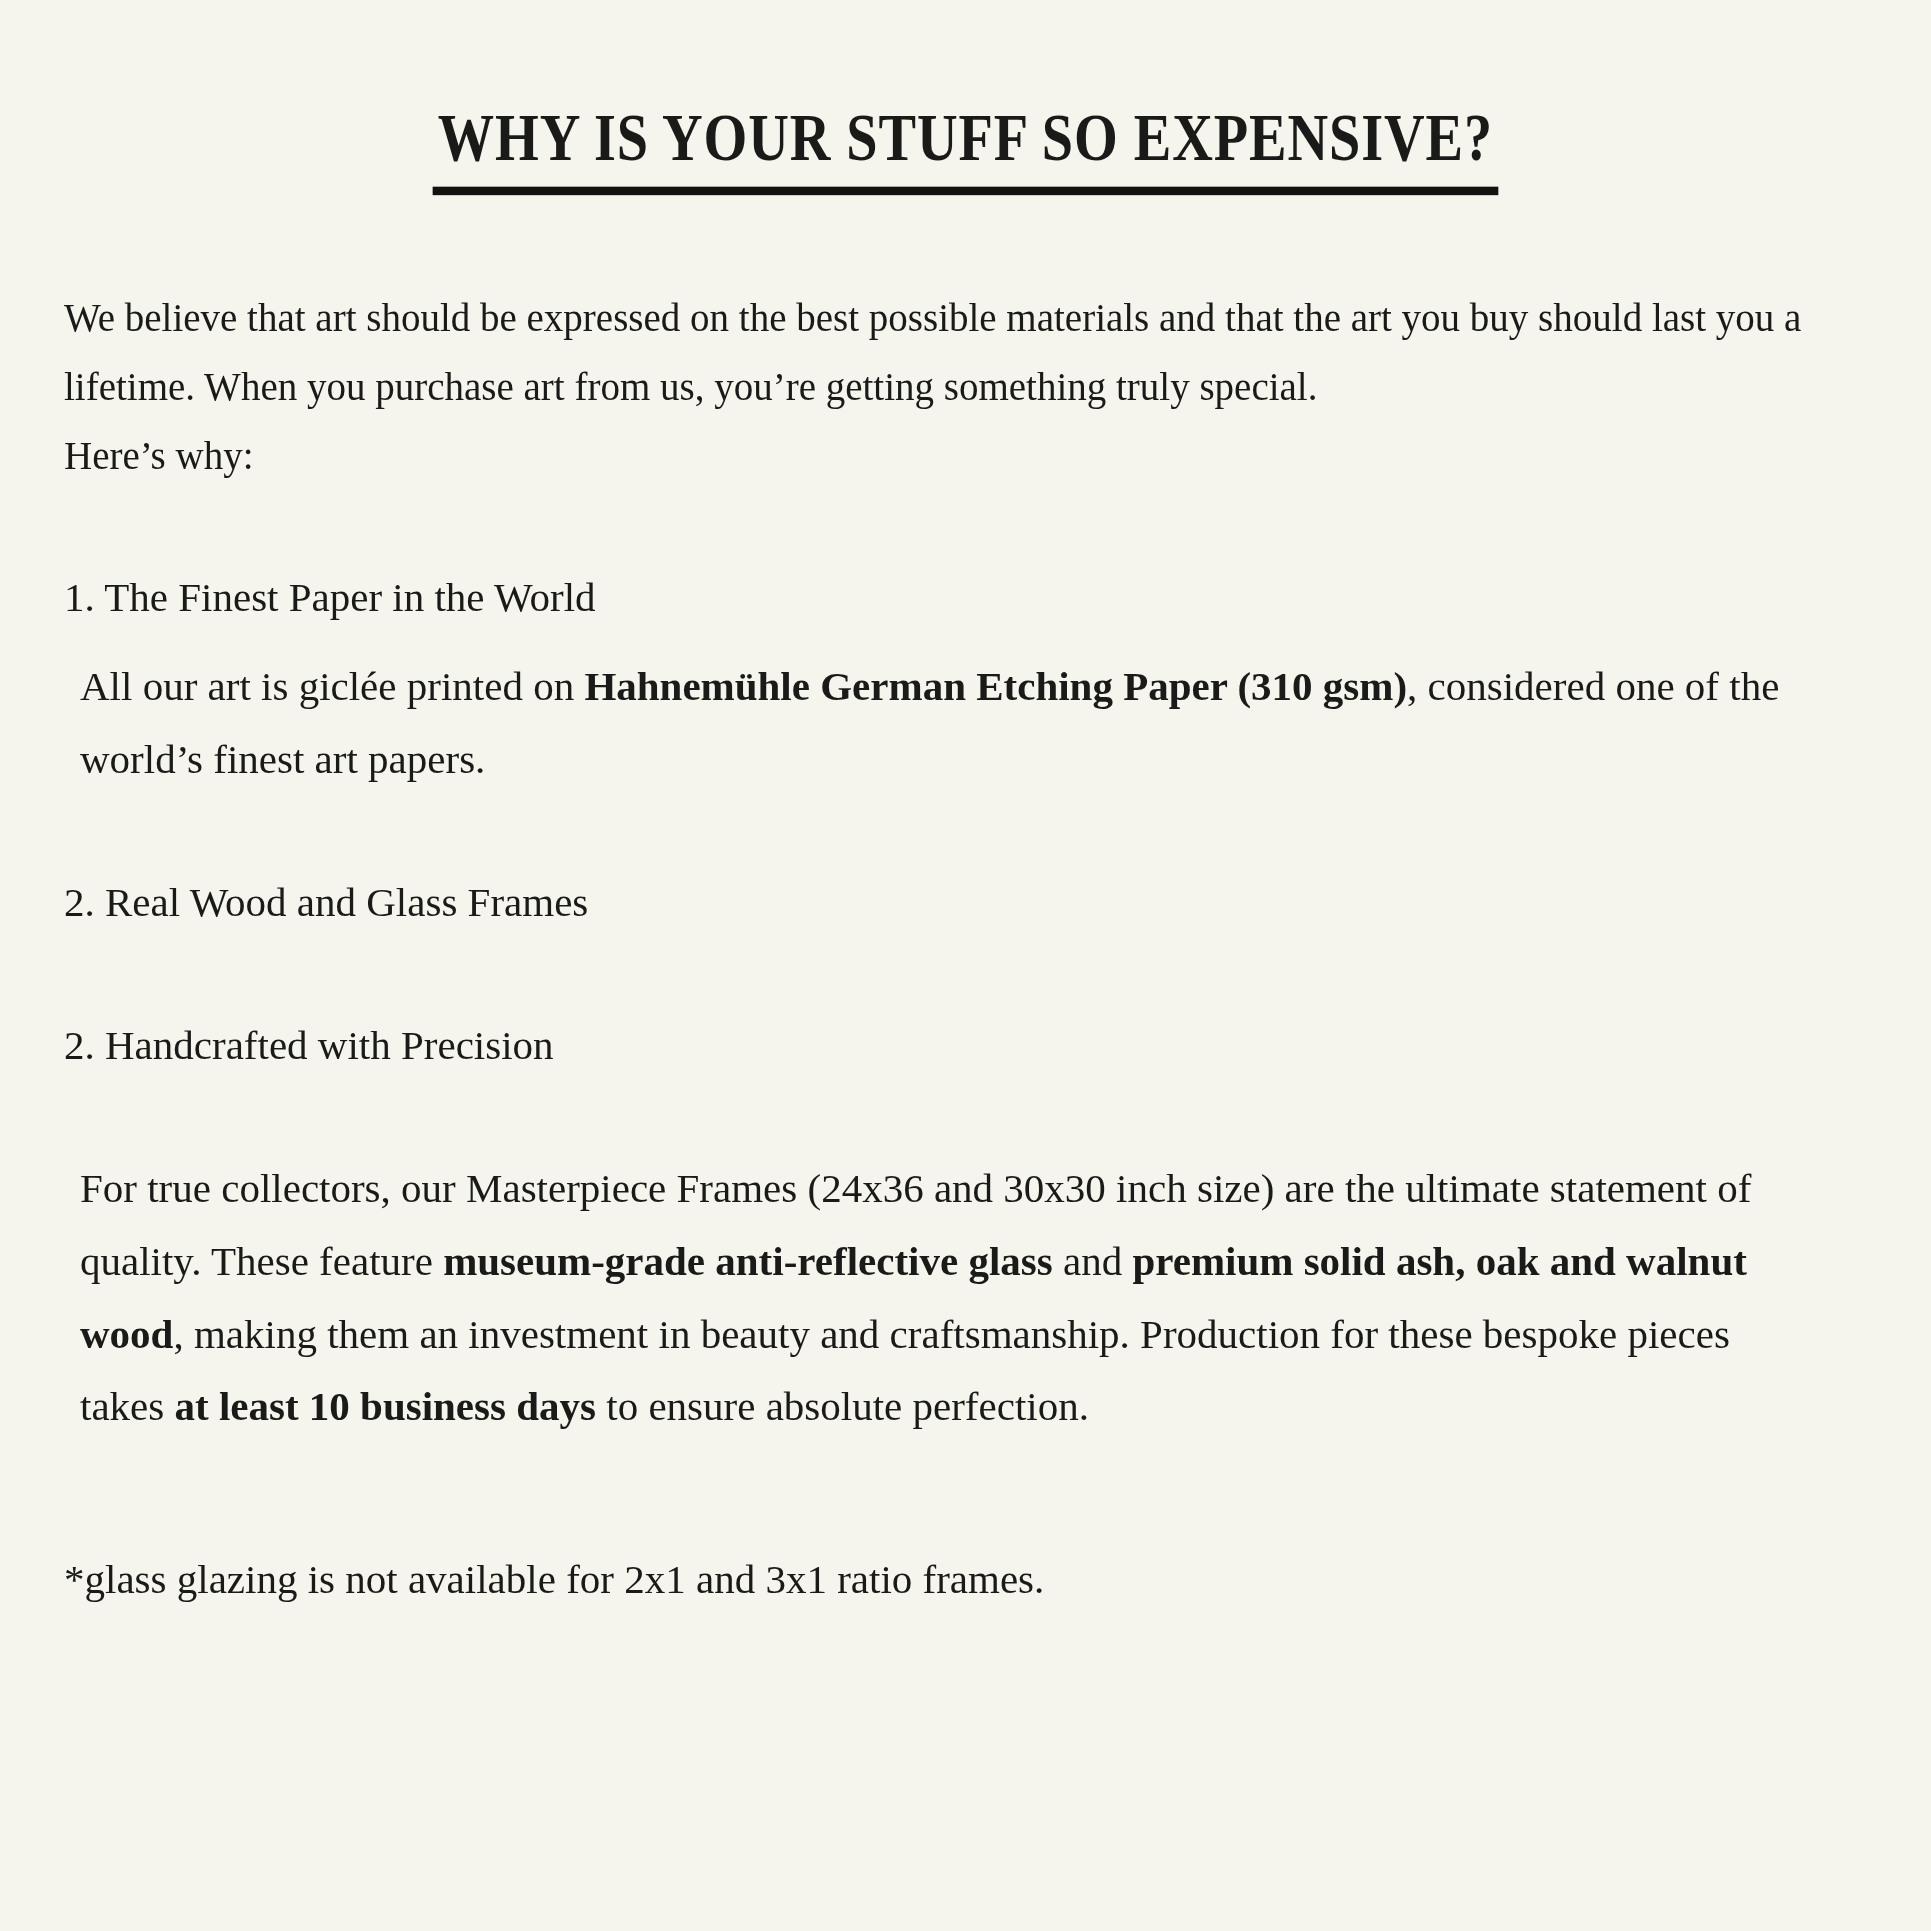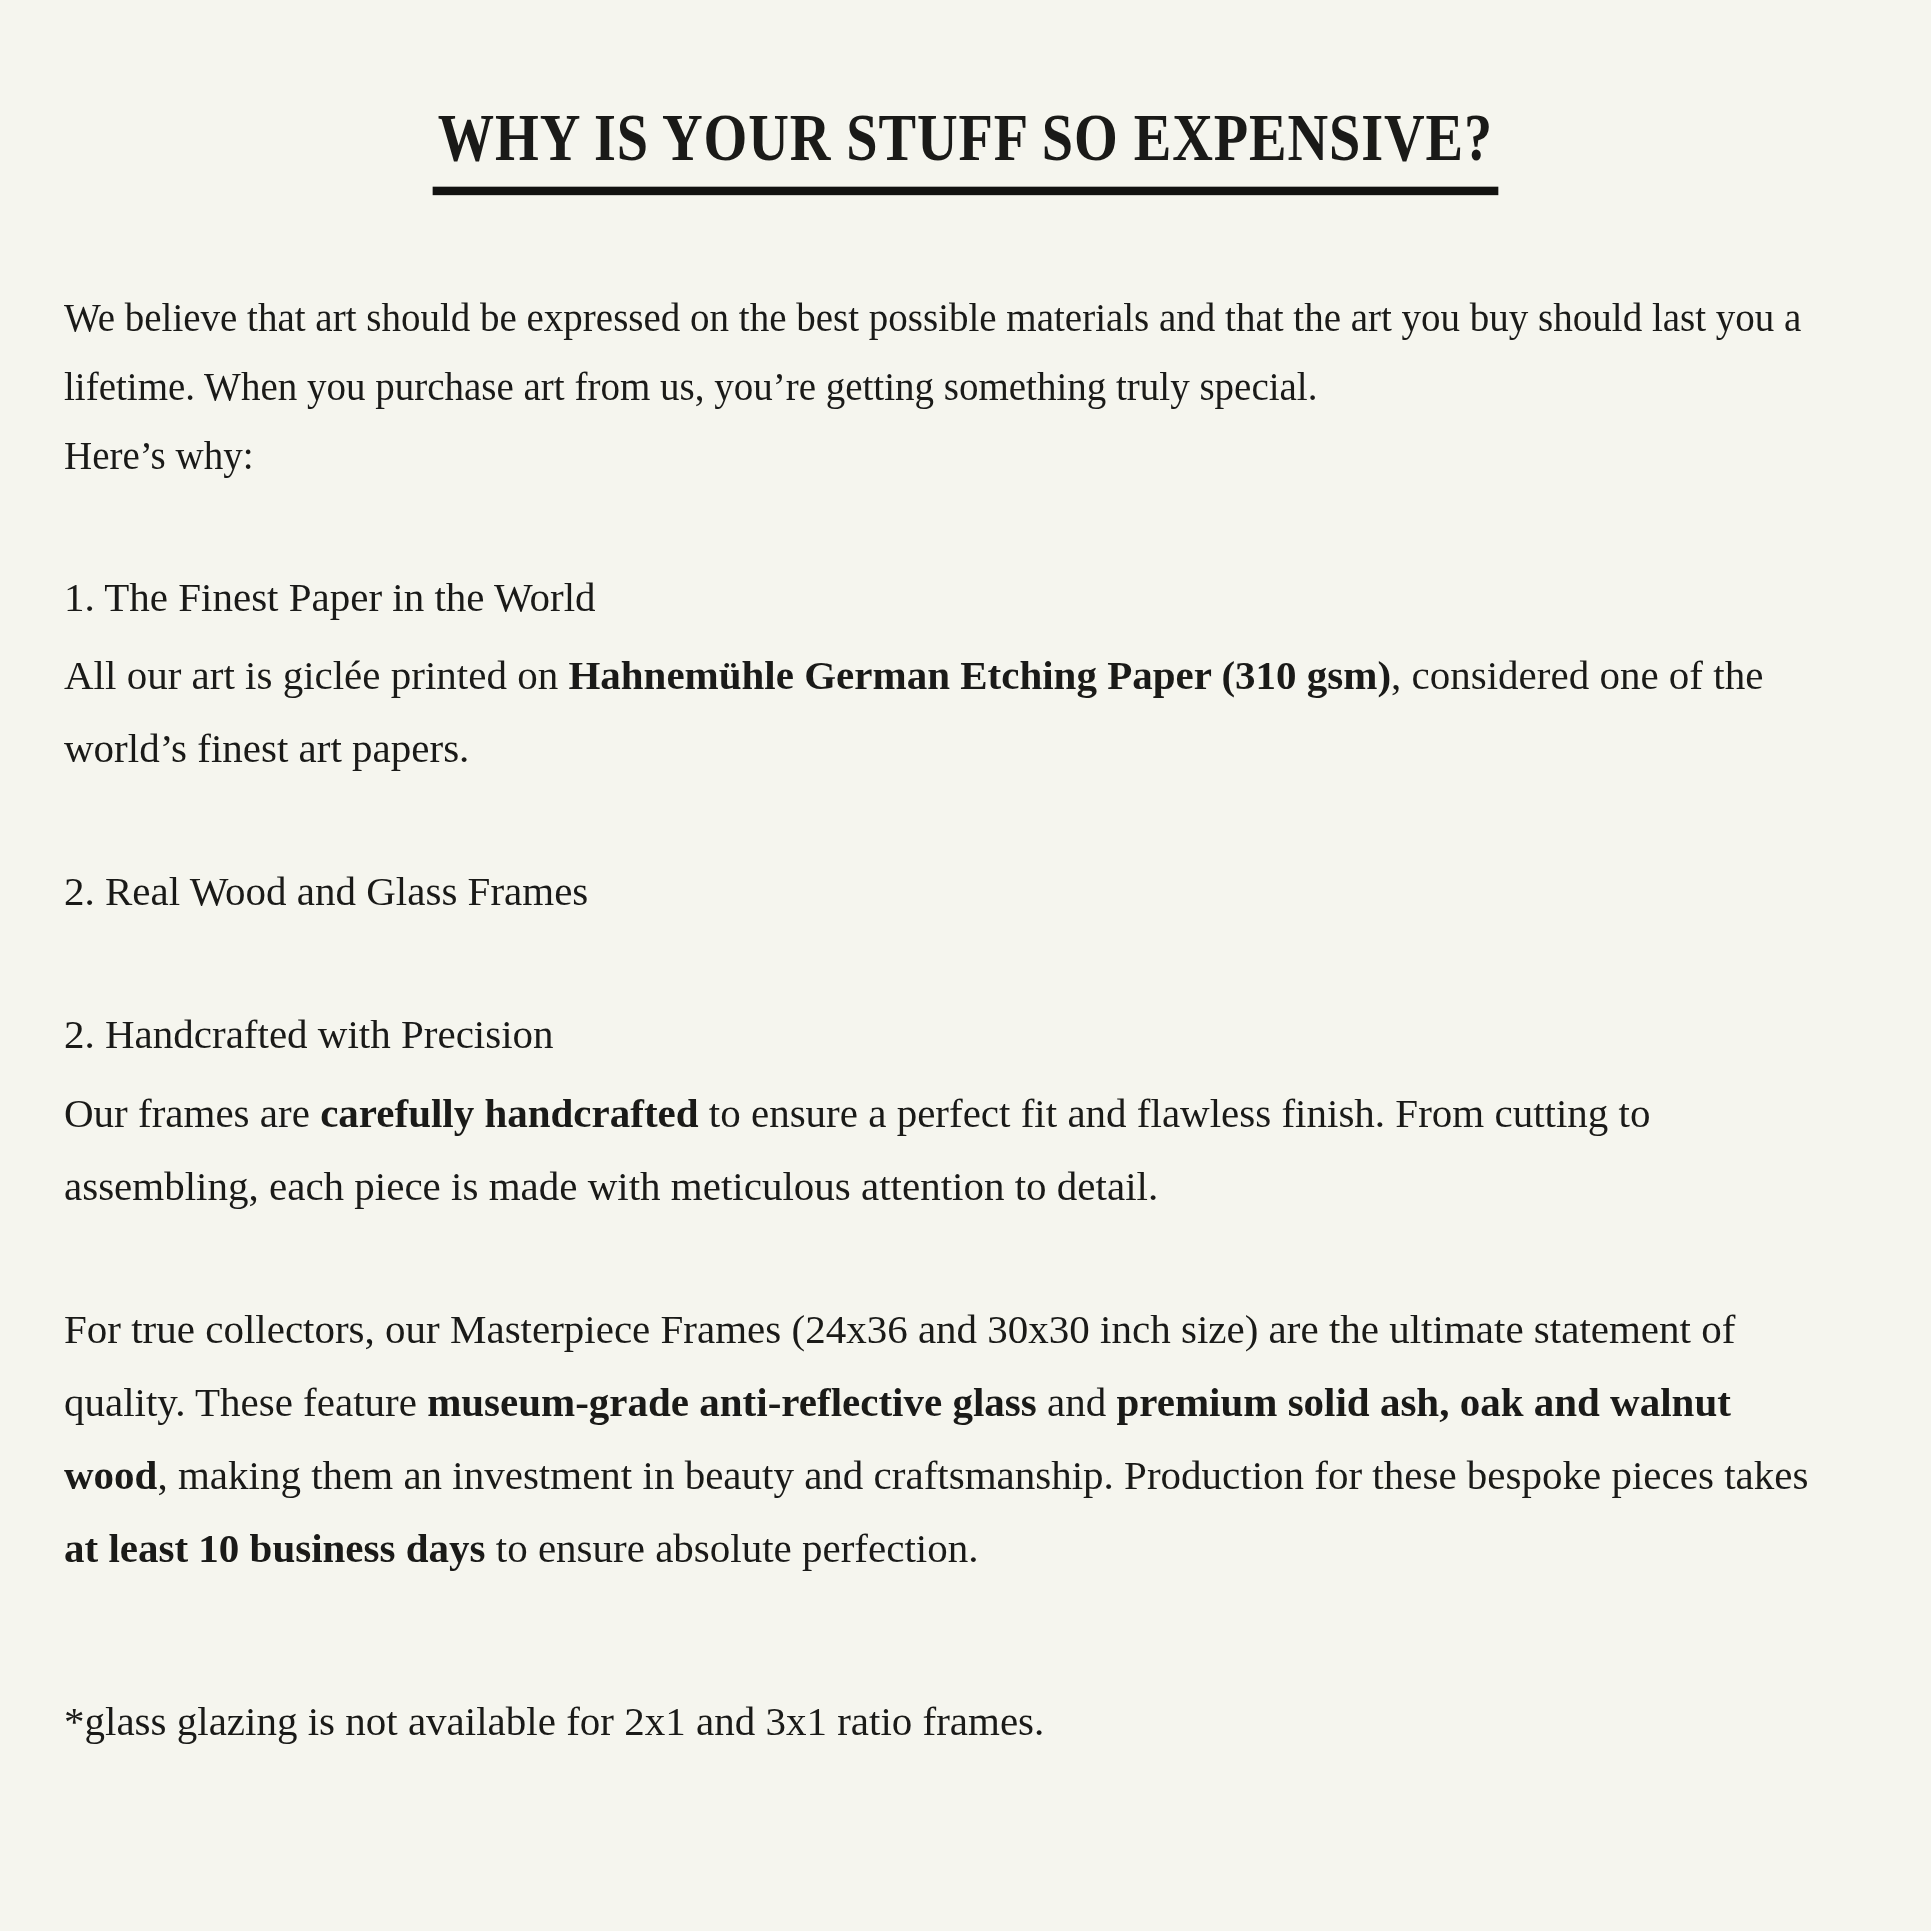--- a/index.html
+++ b/index.html
@@ -51,21 +51,21 @@
   .section {
     margin-top: 70px;
   }
   .heading {
     font-size: 41px;
     font-weight: normal;
     margin: 0 0 5.8px 0;
     line-height: 1.78;
   }
   .body {
-    margin: 0;
+    margin: 16px;
     font-size: 41px;
     line-height: 1.78;
     max-width: 1786px;
   }
   .body strong {
     font-weight: bold;
   }
   .footnote {
     margin: 100px 0 0 0;
     font-size: 41px;
@@ -89,21 +89,20 @@
   <div id="sections">
       <section class="section">
         <h2 class="heading">1. The Finest Paper in the World</h2>
         <p class="body"><span>All our art is giclée printed on </span><strong>Hahnemühle German Etching Paper (310 gsm)</strong><span>, considered one of the world’s finest art papers.</span></p>
       </section>
       <section class="section">
         <h2 class="heading">2. Real Wood and Glass Frames</h2>
       </section>
       <section class="section">
         <h2 class="heading">2. Handcrafted with Precision</h2>
-        <p class="body"><span>Our frames are </span><strong>carefully handcrafted</strong><span> to ensure a perfect fit and flawless finish. From cutting to assembling, each piece is made with meticulous attention to detail.</span></p>
       </section>
       <section class="section">
         <p class="body"><span>For true collectors, our Masterpiece Frames (24x36 and 30x30 inch size) are the ultimate statement of quality. These feature </span><strong>museum-grade anti-reflective glass</strong><span> and </span><strong>premium solid ash, oak and walnut wood</strong><span>, making them an investment in beauty and craftsmanship. Production for these bespoke pieces takes </span><strong>at least 10 business days</strong><span> to ensure absolute perfection.</span></p>
       </section>
     </div>
 
   <p class="footnote">*glass glazing is not available for 2x1 and 3x1 ratio frames.</p>
 
 </div>
 

